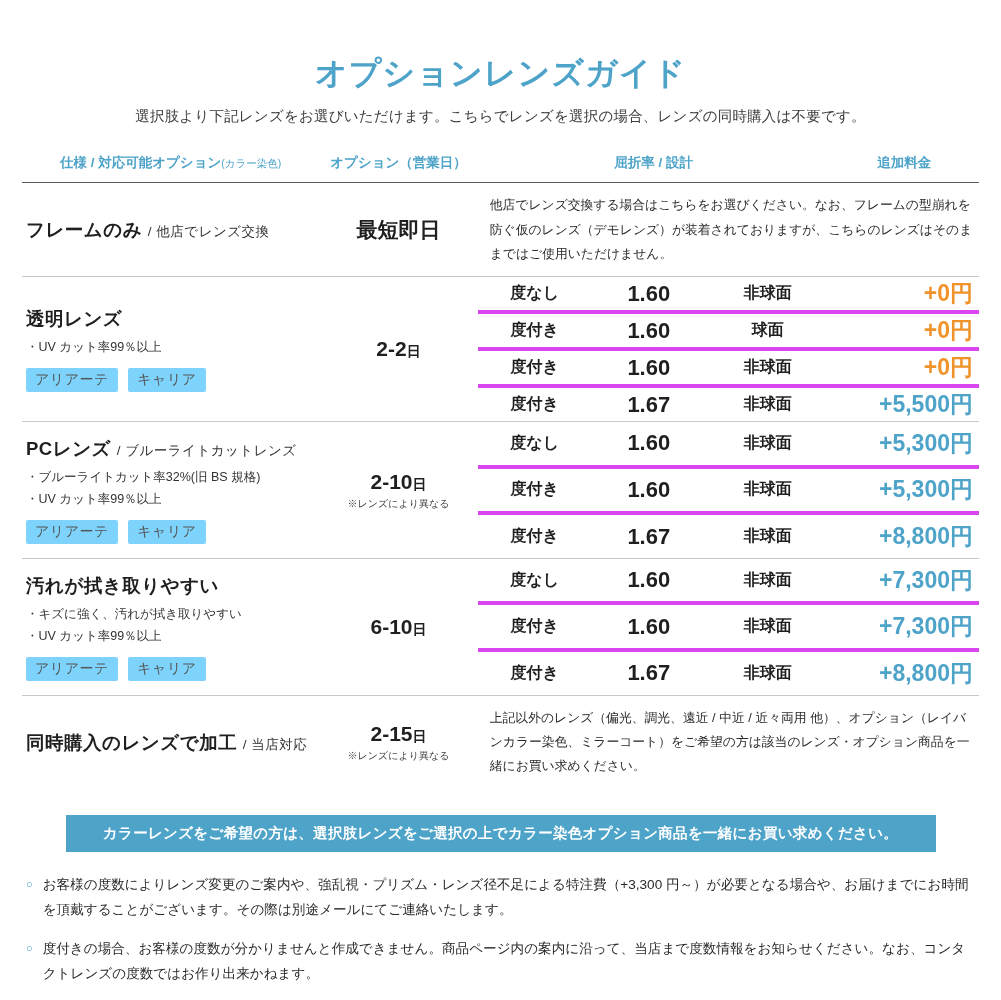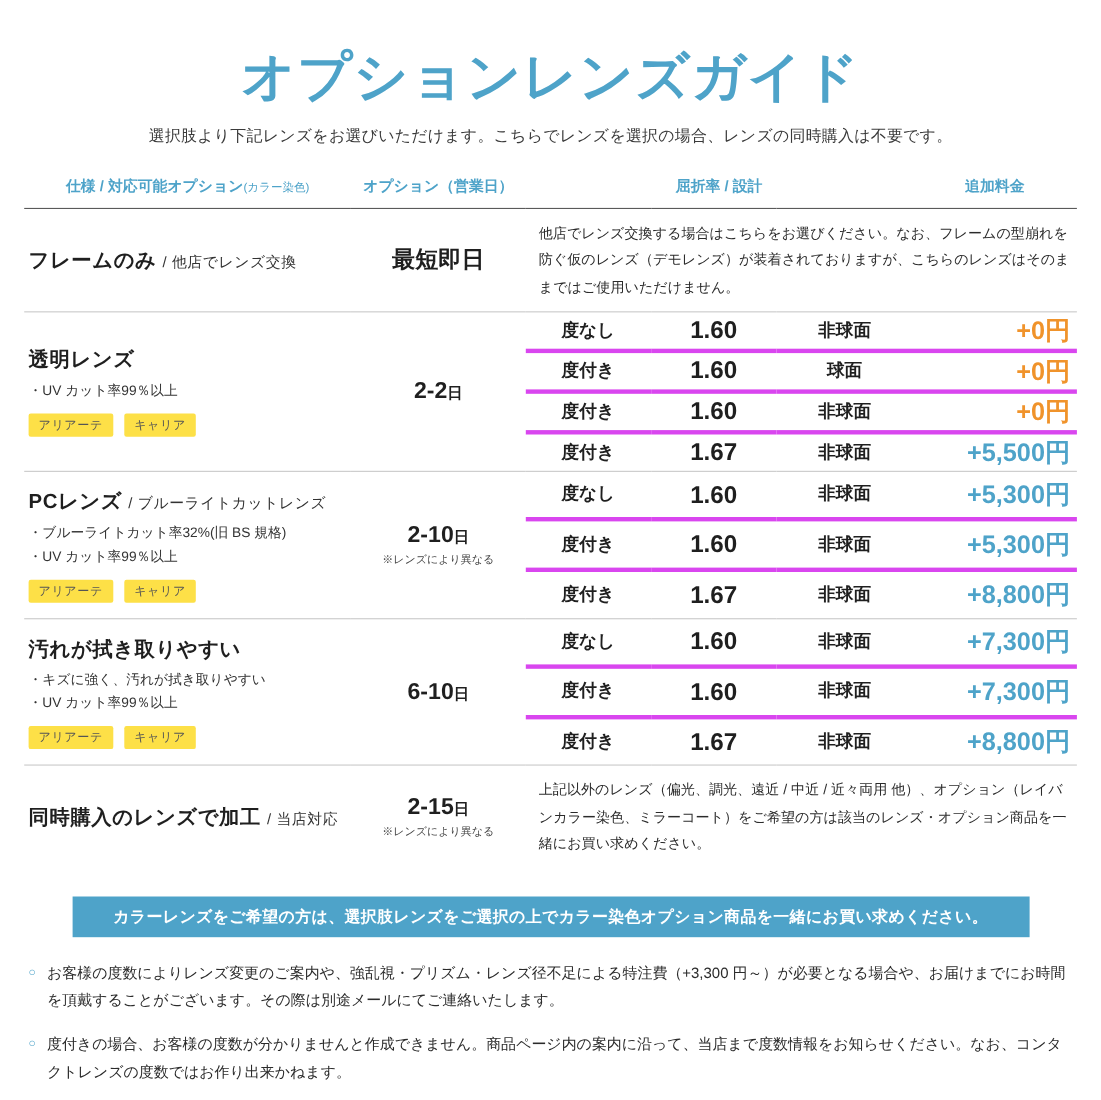--- a/index.html
+++ b/index.html
@@ -10,24 +10,24 @@
     font-family:"Liberation Sans", sans-serif;
     color:#2b2b2b;
     overflow:hidden;
   }
   .page { position:relative; width:1001px; height:1000px; padding:0 22px; }
 
   
   .title {
     text-align:center;
     color:#4ea3c9;
-    font-size:49px;
+    font-size:32px;
     font-weight:bold;
     letter-spacing:1px;
-    padding-top:44px;
+    padding-top:56px;
     line-height:1.1;
   }
   .subtitle {
     text-align:center;
     font-size:14.5px;
     color:#3a3a3a;
     margin-top:16px;
     letter-spacing:0.2px;
   }
 
@@ -55,23 +55,23 @@
   .c-idx  { width:115px; text-align:center; }
   .c-des  { width:125px; text-align:center; }
   .c-price{ width:150px; text-align:right; padding-right:6px; }
 
   .lens-title { font-size:18.5px; font-weight:bold; color:#1f1f1f; letter-spacing:0.5px; }
   .lens-title .sub { font-size:13.5px; font-weight:normal; color:#333; }
   .bullet { font-size:12.5px; color:#333; line-height:1.75; margin-top:6px; }
   .tags { margin-top:9px; }
   .tag {
     display:inline-block;
-    background:#fde047;
+    background:#7dd3fc;
     color:#555;
-    font-size:11px;
+    font-size:14px;
     padding:3px 9px;
     margin-right:6px;
     border-radius:2px;
     letter-spacing:0.5px;
   }
 
   .ship { font-size:21px; font-weight:bold; color:#1f1f1f; }
   .ship .unit { font-size:14px; }
   .ship .note { display:block; font-size:10px; font-weight:normal; color:#444; margin-top:3px; }
 

